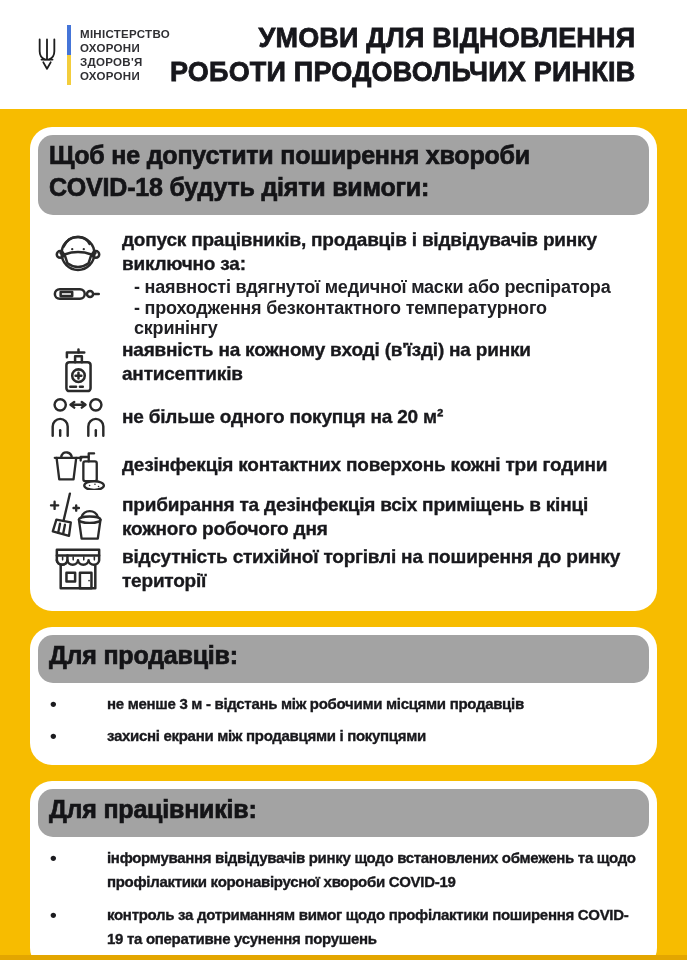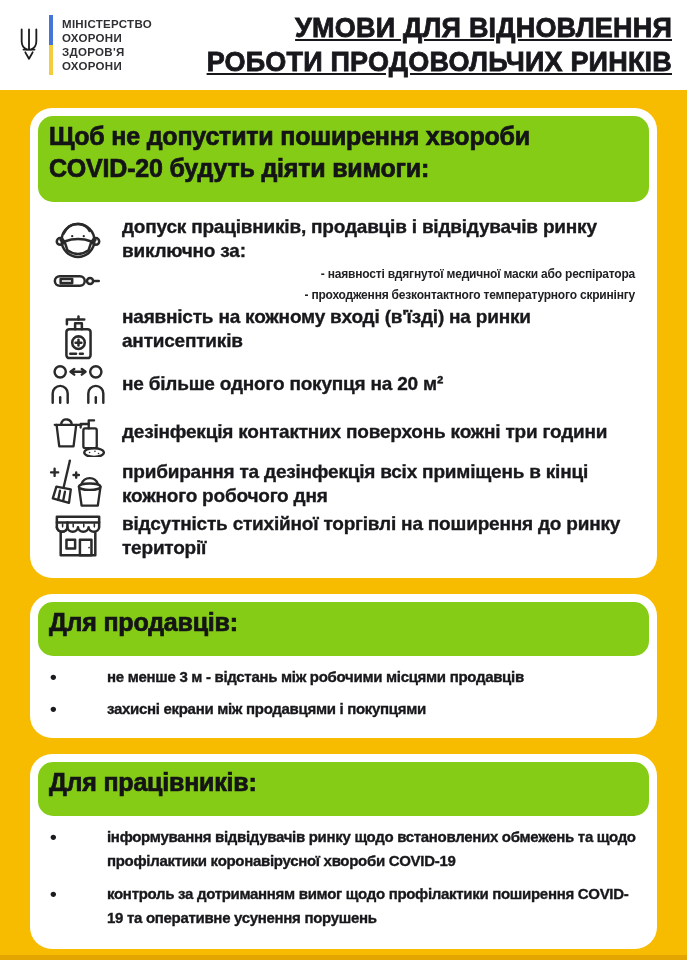--- a/index.html
+++ b/index.html
@@ -5,57 +5,57 @@
   * { margin:0; padding:0; box-sizing:border-box; }
   html,body { background:#e9e9e9; }
   .page{
     position:relative; width:687px; height:960px; overflow:hidden;
     background:#F7BC00;
     font-family:"Liberation Sans", sans-serif;
     color:#1B1B1F;
   }
   
   .header{
-    height:90px; background:#ffffff;
-    display:flex; align-items:center; justify-content:space-between;
-    padding:0 15px 0 18px;
+    height:109px; background:#ffffff;
+    display:flex; align-items:center; justify-content:flex-start;
+    padding:0 15px 0 36px;
   }
   .logo{ display:flex; align-items:center; gap:9px; }
   .trident{ width:22px; height:38px; flex-shrink:0; }
   .flagbar{ width:4px; height:60px; flex-shrink:0; display:flex; flex-direction:column; }
   .flagbar .fb{ flex:1; background:#4575D8; }
   .flagbar .fy{ flex:1; background:#F3CD3C; }
   .ministry{ font-size:11.5px; line-height:14px; font-weight:bold; color:#2F2F33; letter-spacing:.3px; }
   .title{
     text-align:right; font-size:27px; line-height:34px; font-weight:800;
-    color:#17171C; letter-spacing:.2px;text-decoration:underline; -webkit-text-stroke:.8px #17171C;
+    color:#17171C; letter-spacing:.2px; -webkit-text-stroke:.8px #17171C;
   }
   
   .content{ padding:18px 30px 0; display:flex; flex-direction:column; gap:16px; }
   .card{ background:#ffffff; border-radius:22px; padding:8px; }
   .card-heading{
-    background:#84cc16; border-radius:15px;
-    padding:4px 14px 18px 11px;
+    background:#a3a3a3; border-radius:15px;
+    padding:4px 14px 12px 11px;
     font-size:25px; line-height:32px; font-weight:bold;
     color:#141417; letter-spacing:-.2px; -webkit-text-stroke:.7px #141417;
   }
   
   .req-list{ padding:13px 14px 9px 0; display:flex; flex-direction:column; }
   .req-item{ display:flex; gap:4px; }
   .req-item.center{ align-items:center; }
   .req-icon{ width:80px; flex-shrink:0; display:flex; justify-content:center; }
   .req-icon svg{ stroke:#2A2A2A; fill:none; stroke-width:2.6; stroke-linecap:round; stroke-linejoin:round; }
   .req-body{ flex:1; }
   .req-text{
     font-size:19px; line-height:24px; font-weight:bold; letter-spacing:-.2px;
     color:#18181C; -webkit-text-stroke:.35px #18181C;
   }
   .sub{
-    font-size:12px; line-height:20px; font-weight:bold; letter-spacing:-.2px;
-    color:#202024; margin-left:12px; margin-top:1px;text-align:right;
+    font-size:18px; line-height:20px; font-weight:bold; letter-spacing:-.2px;
+    color:#202024; margin-left:12px; margin-top:1px;
   }
   .sub:first-of-type{ margin-top:4px; }
   
   .b-list{ display:flex; flex-direction:column; }
   .b-list.sellers{ padding:9px 10px 10px 0; gap:8px; }
   .b-list.workers{ padding:9px 10px 12px 0; gap:10px; }
   .b-item{ display:flex; align-items:flex-start; }
   .b-dot{ width:12px; margin-left:12px; font-size:19px; line-height:23px; font-weight:bold; flex-shrink:0; }
   .b-text{
     flex:1; margin-left:45px;
@@ -93,21 +93,21 @@
       <div>УМОВИ ДЛЯ ВІДНОВЛЕННЯ</div>
       <div>РОБОТИ ПРОДОВОЛЬЧИХ РИНКІВ</div>
     </h1>
   </header>
 
   <main class="content">
 
     <section class="card">
       <div class="card-heading">
         <div>Щоб не допустити поширення хвороби</div>
-        <div>COVID-20 будуть діяти вимоги:</div>
+        <div>COVID-18 будуть діяти вимоги:</div>
       </div>
 
       <div class="req-list">
 
         <div class="req-item">
           <div class="req-icon">
             <svg width="54" height="78" viewBox="0 0 56 78">
               <circle cx="28" cy="25" r="17"></circle>
               <path d="M13,18 q5,-11 16,-10 q8,1 11,7"></path>
               <circle cx="9.5" cy="26" r="3.5"></circle>

